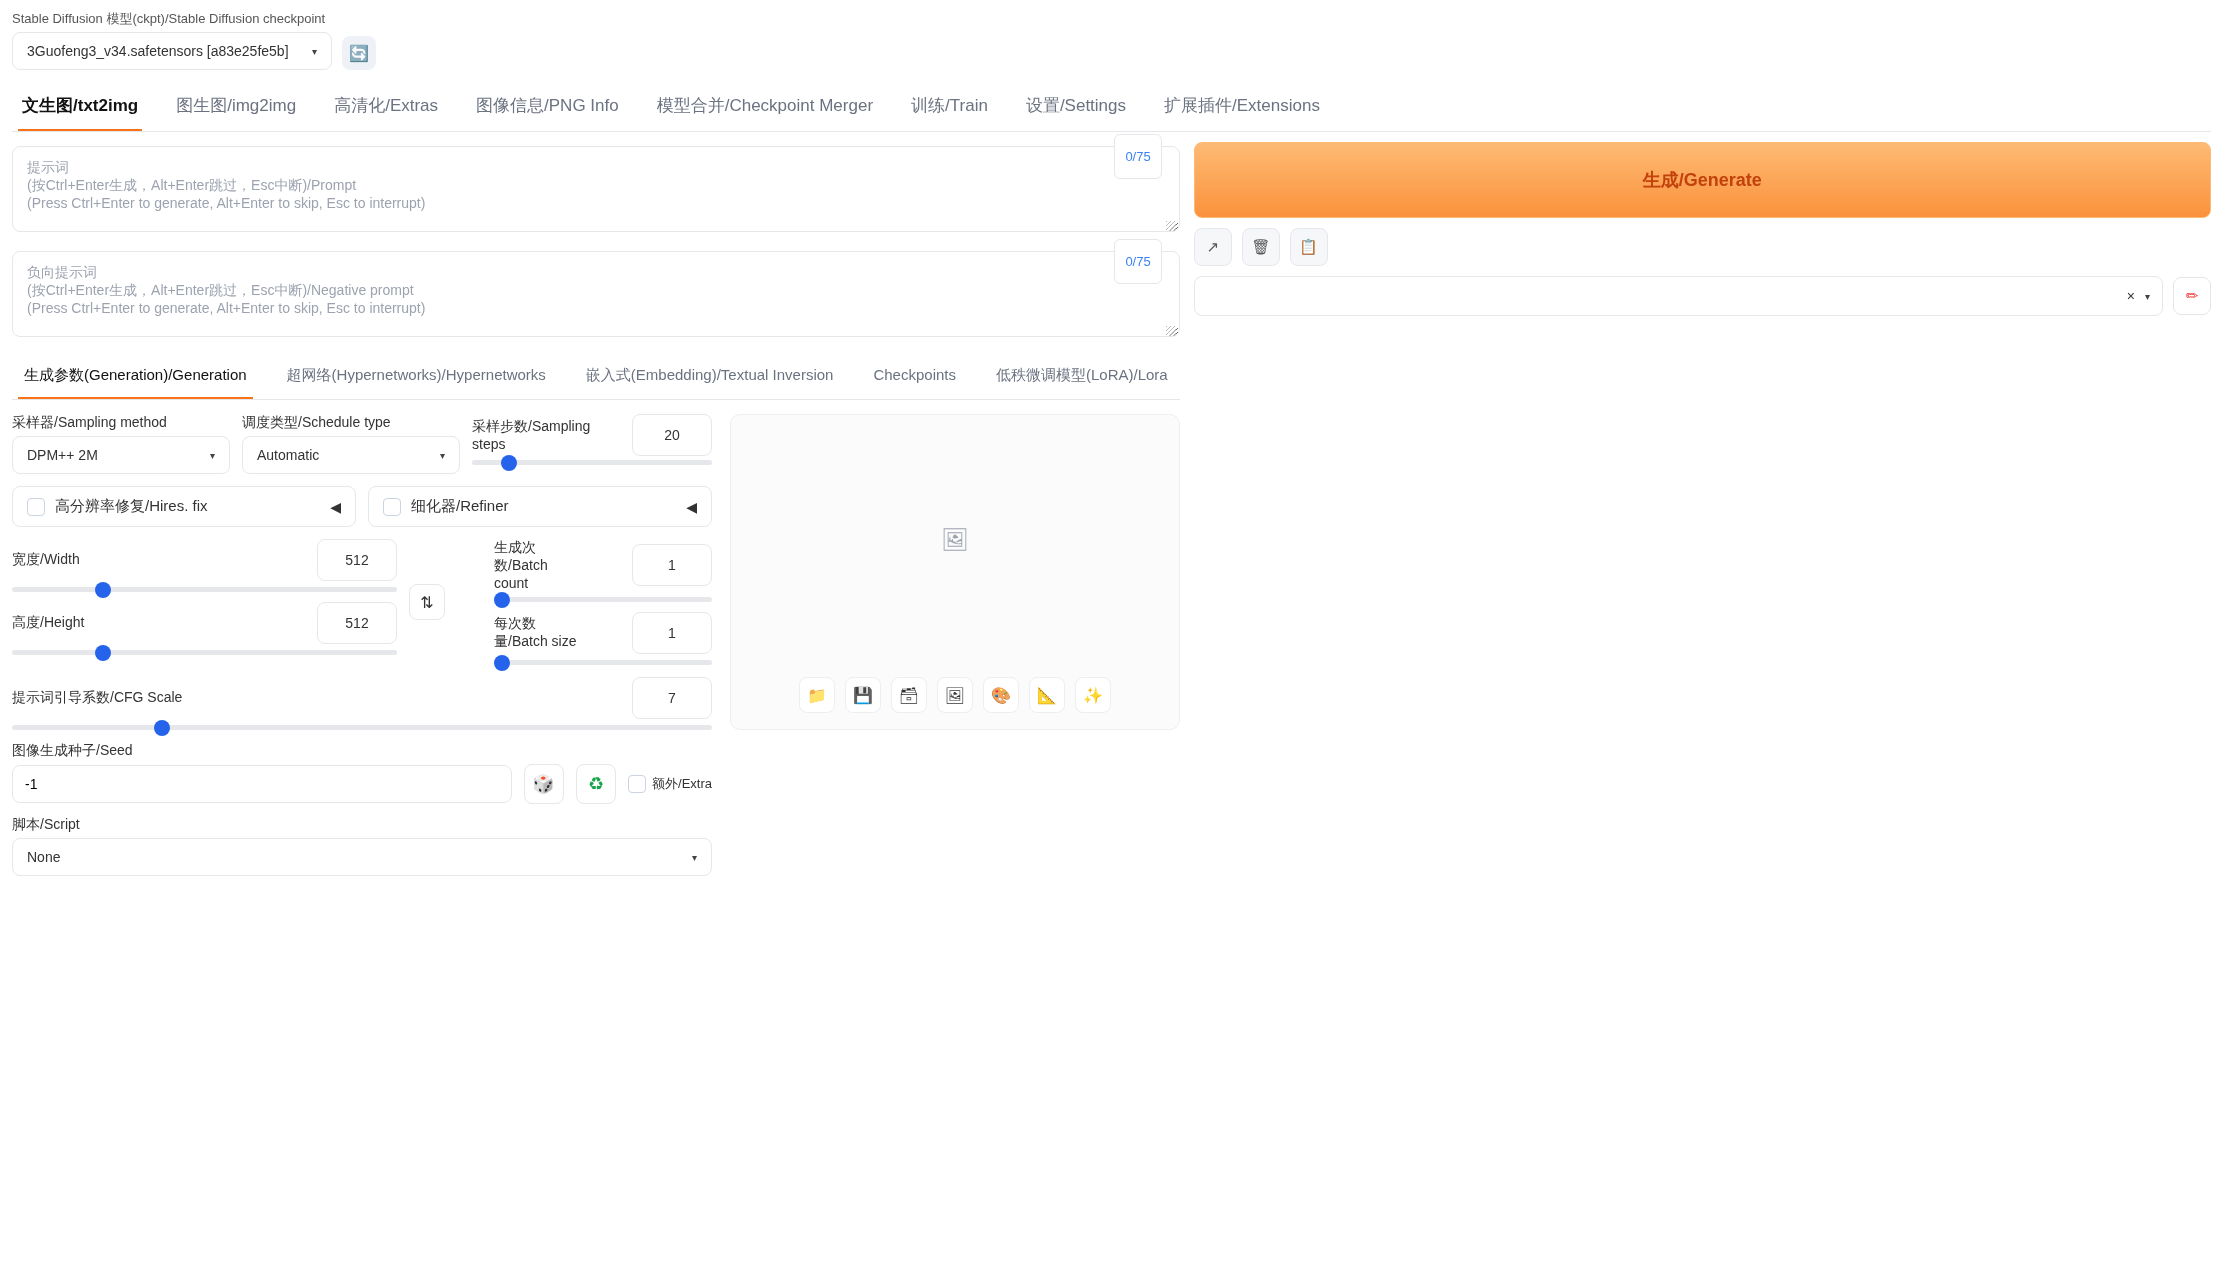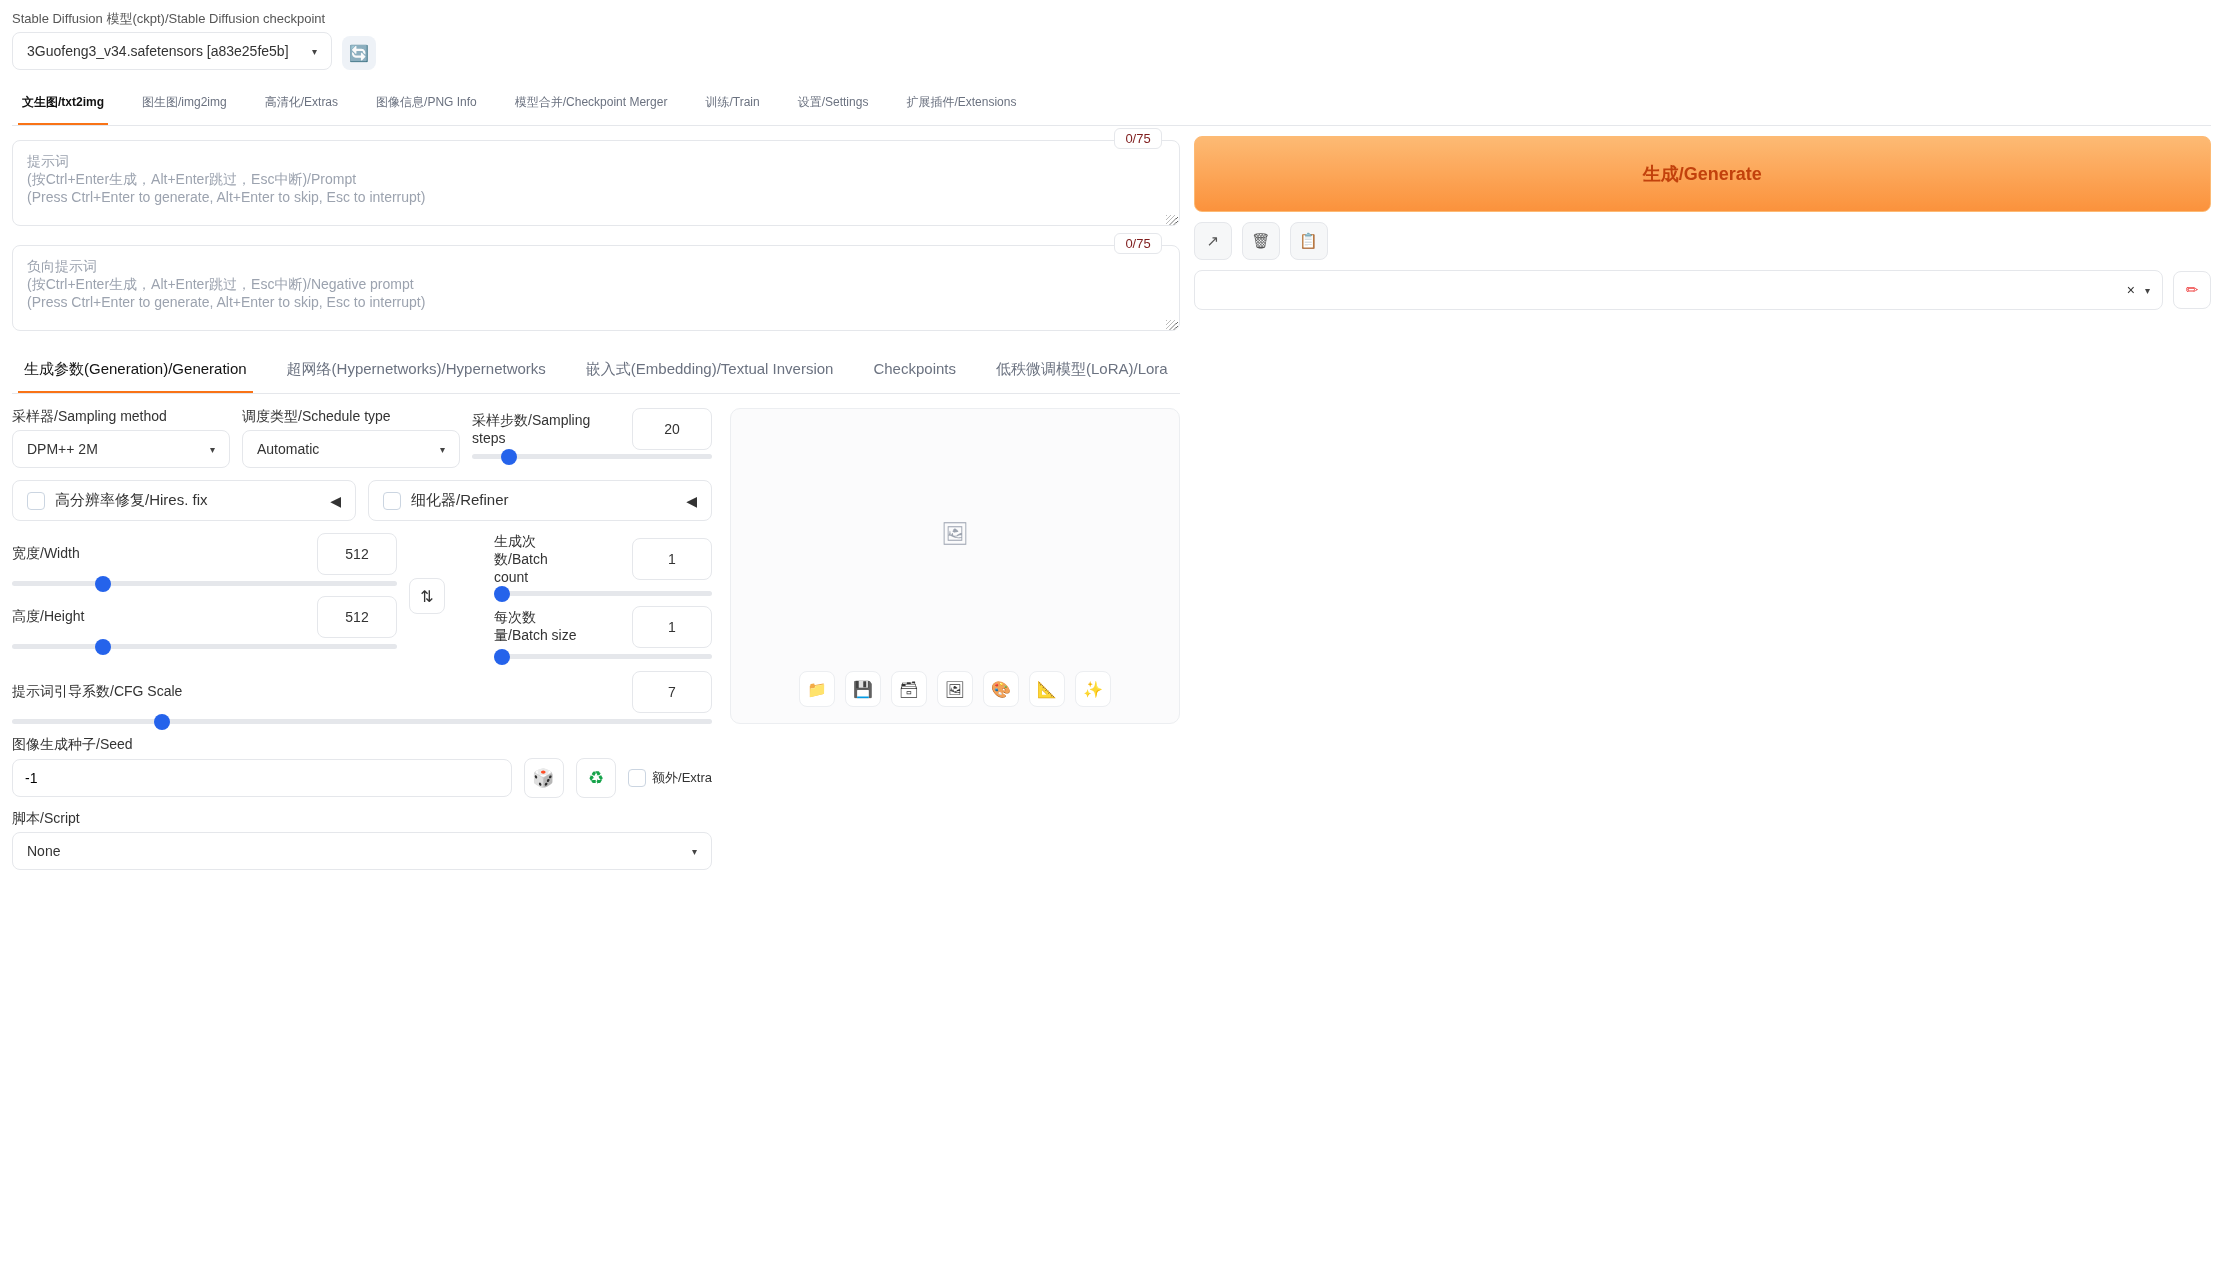--- a/index.html
+++ b/index.html
@@ -5,29 +5,29 @@
 * { box-sizing: border-box; margin: 0; padding: 0; }
 body { font-family: -apple-system, BlinkMacSystemFont, "Segoe UI", Arial, sans-serif; font-size: 14px; color: #333; background: #fff; padding: 10px 12px; }
 .header-row { display: flex; align-items: flex-end; gap: 10px; margin-bottom: 16px; }
 .header-block { display: flex; flex-direction: column; gap: 4px; }
 .header-label { font-size: 13px; color: #555; }
 .select-box { border: 1px solid #e5e7eb; border-radius: 8px; padding: 10px 14px; background: #fff; display: flex; align-items: center; justify-content: space-between; min-width: 320px; cursor: pointer; }
 .small-select { min-width: 210px; }
 .select-caret { font-size: 10px; color: #444; }
 .refresh-btn { width: 34px; height: 34px; border-radius: 8px; background: #eef2f7; display: flex; align-items: center; justify-content: center; cursor: pointer; color: #2563eb; font-size: 16px; }
 .main-tabs { display: flex; gap: 30px; border-bottom: 1px solid #e5e7eb; margin-bottom: 4px; padding: 0 6px; overflow-x: auto; }
-.main-tab { padding: 8px 4px 12px; color: #6b7280; font-size: 12px; cursor: pointer; white-space: nowrap; position: relative; }
+.main-tab { padding: 8px 4px 12px; color: #6b7280; font-size: 17px; cursor: pointer; white-space: nowrap; position: relative; }
 .main-tab.active { color: #111; border-bottom: 2px solid #f97316; font-weight: 600; }
 .body-row { display: flex; gap: 14px; }
 .left-col { flex: 0 0 1090px; display: flex; flex-direction: column; }
 .right-col { flex: 1; display: flex; flex-direction: column; gap: 10px; padding-top: 6px; }
 .prompt-wrap { position: relative; }
 .prompt-box { width: 100%; border: 1px solid #e5e7eb; border-radius: 8px; padding: 12px 14px; font-family: inherit; font-size: 14px; resize: vertical; min-height: 86px; color: #333; }
 .prompt-box::placeholder { color: #9ca3af; white-space: pre-line; }
-.token-badge { position: absolute; right: 18px; top: -12px; background: #fff; border: 1px solid #e5e7eb; border-radius: 6px; padding: 2px 10px; font-size: 13px; color: #7f1d1d; z-index: 2; }
+.token-badge { position: absolute; right: 18px; top: -12px; background: #fff; border: 1px solid #e5e7eb; border-radius: 6px; padding: 14px 10px; font-size: 13px; color: #3b82f6; z-index: 2; }
 .resize-corner { position: absolute; right: 4px; bottom: 4px; width: 10px; height: 10px; background: repeating-linear-gradient(135deg,#bbb,#bbb 1px,transparent 1px,transparent 3px); pointer-events: none; }
 .generate-btn { width: 100%; height: 76px; border-radius: 8px; background: linear-gradient(180deg,#fdba74,#fb923c); border: 1px solid #fdba74; color: #c2410c; font-size: 18px; font-weight: 600; cursor: pointer; }
 .tool-row { display: flex; gap: 10px; }
 .tool-btn { width: 38px; height: 38px; border: 1px solid #e5e7eb; border-radius: 8px; background: #f6f7f8; display: flex; align-items: center; justify-content: center; cursor: pointer; font-size: 15px; color: #555; }
 .style-row { display: flex; gap: 10px; align-items: center; }
 .style-select { flex: 1; border: 1px solid #e5e7eb; border-radius: 8px; height: 40px; display: flex; align-items: center; justify-content: flex-end; padding: 0 12px; gap: 10px; cursor: pointer; }
 .edit-btn { width: 38px; height: 38px; border: 1px solid #e5e7eb; border-radius: 8px; display: flex; align-items: center; justify-content: center; cursor: pointer; color: #ef4444; font-size: 15px; }
 .sub-tabs { display: flex; gap: 28px; border-bottom: 1px solid #e5e7eb; margin-top: 14px; padding: 0 6px; }
 .sub-tab { padding: 12px 6px; color: #6b7280; font-size: 15px; cursor: pointer; white-space: nowrap; }
 .sub-tab.active { color: #111; border-bottom: 2px solid #f97316; font-weight: 500; }

